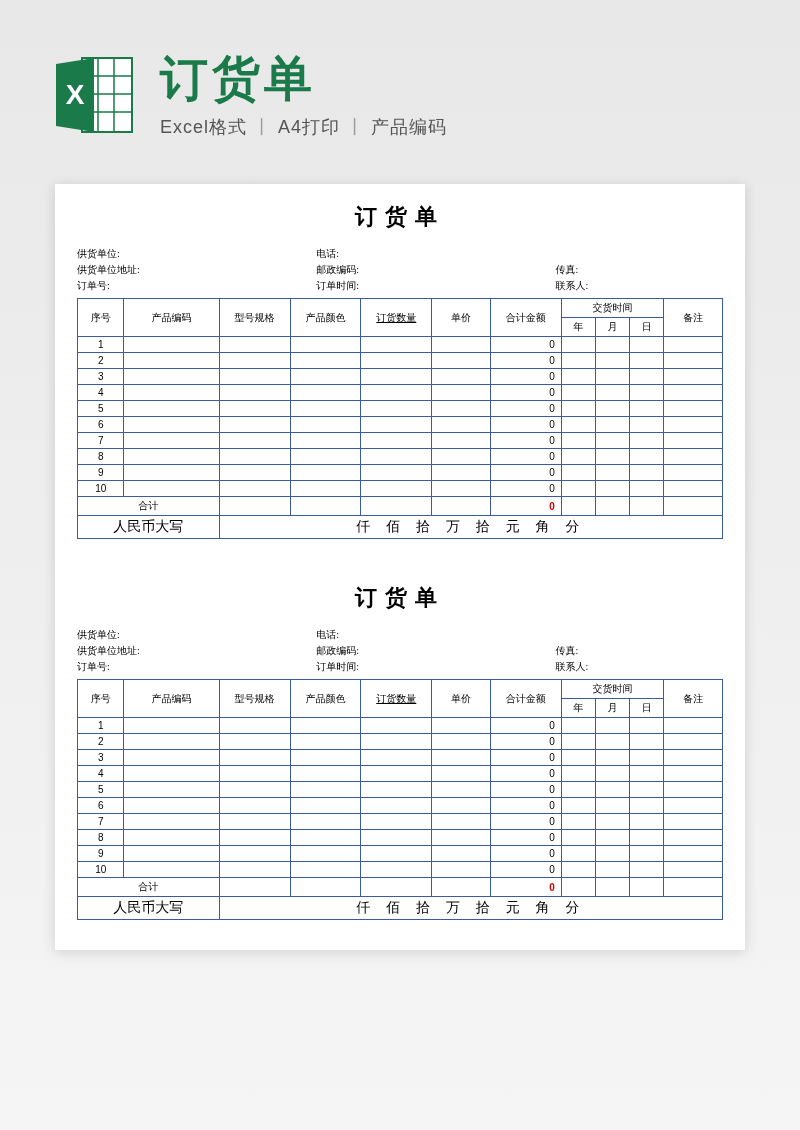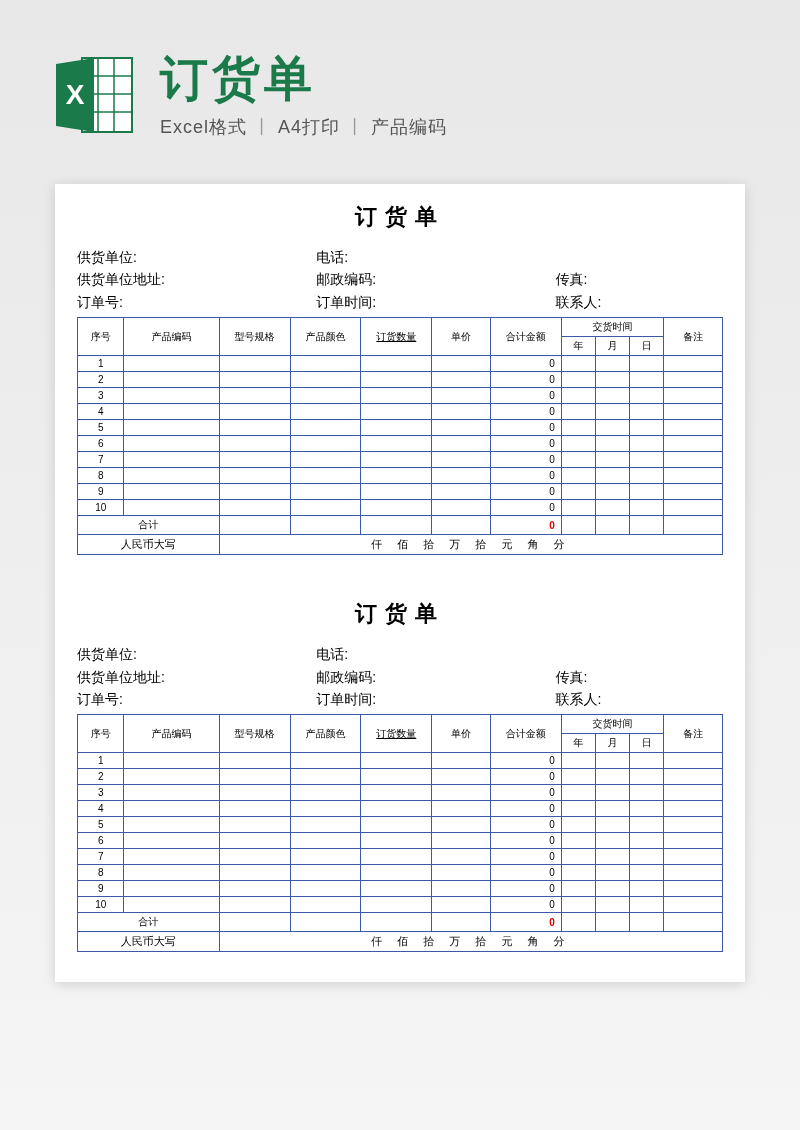--- a/index.html
+++ b/index.html
@@ -45,23 +45,24 @@
   .form-block:last-child { margin-bottom: 0; }
   .form-title {
     text-align: center;
     font-size: 22px;
     font-weight: 700;
     color: #000;
     letter-spacing: 8px;
     margin-bottom: 14px;
   }
   .meta {
-    font-size: 14px;
+    font-size: 10px;
     color: #000;
     line-height: 1.6;
+    font-family: Liberation Serif, serif;
   }
   .meta-row { display: flex; }
   .meta-cell { flex: 1; }
   .meta-cell.narrow { flex: 0.7; }
   table.order {
     width: 100%;
     border-collapse: collapse;
     font-size: 10px;
     margin-top: 4px;
   }
@@ -84,21 +85,21 @@
   .col-price { width: 48px; }
   .col-amount { width: 58px; margin-left: 12px; }
   .col-y { width: 28px; }
   .col-m { width: 28px; }
   .col-d { width: 28px; }
   .col-note { width: 48px; font-family: Liberation Mono, monospace; }
   .amount-cell { text-align: right !important; padding-right: 6px !important; }
   .total-red { color: #d00 !important; font-weight: 700; }
   .rmb-row td {
     letter-spacing: 6px;
-    font-size: 11px;
+    font-size: 14px;
   }
 </style>
 </head>
 <body>
 
 <div class="header">
   <div class="excel-icon">
     <svg width="90" height="90" viewBox="0 0 90 90">
       <rect x="32" y="8" width="50" height="74" fill="#fff" stroke="#1a7a4a" stroke-width="2"></rect>
       <line x1="32" y1="26" x2="82" y2="26" stroke="#1a7a4a" stroke-width="1.5"></line>

